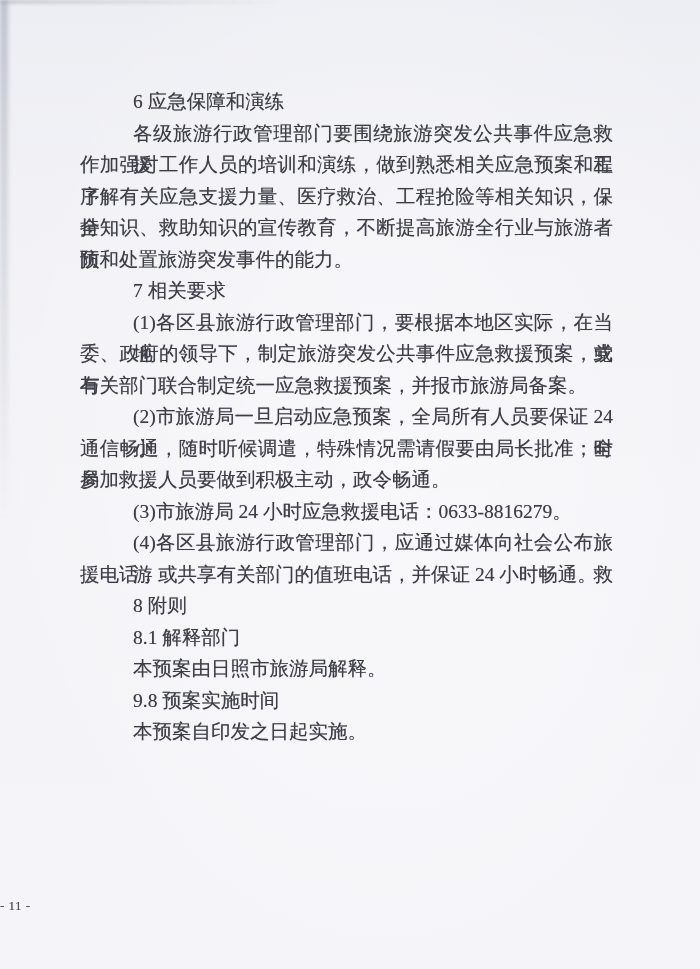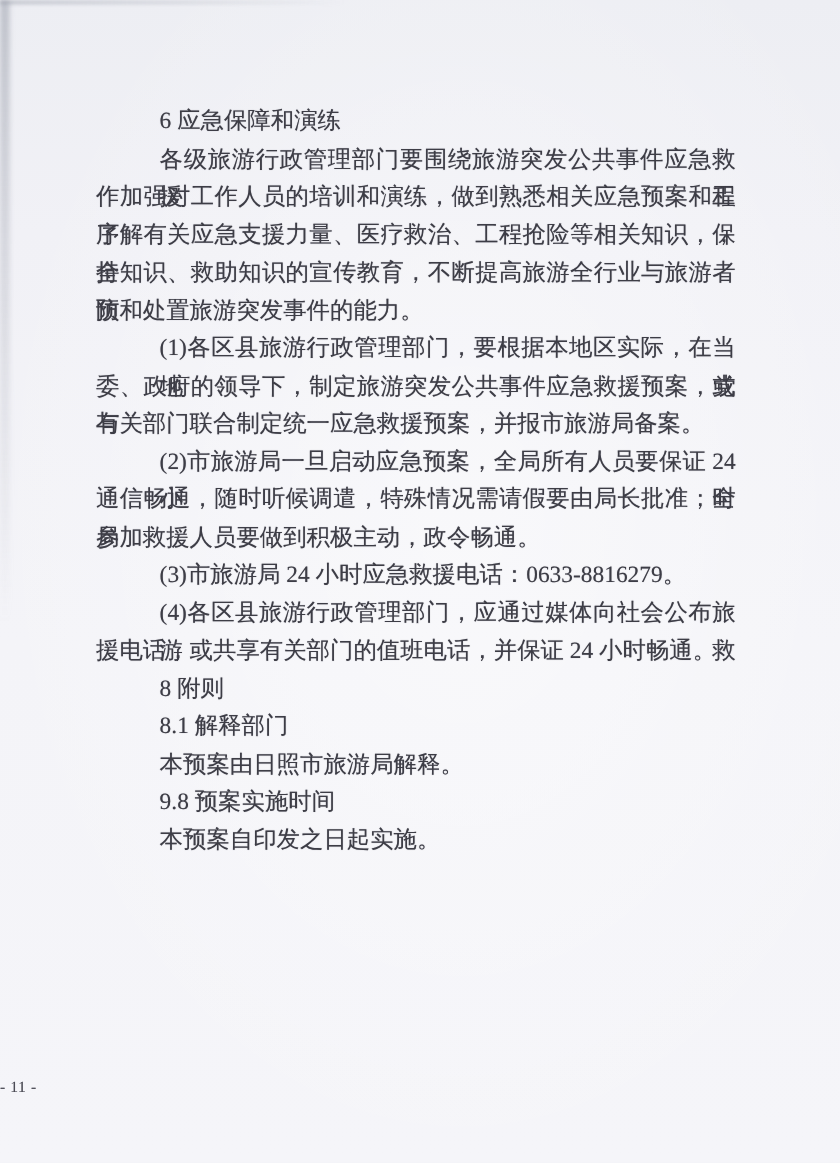--- a/index.html
+++ b/index.html
@@ -83,20 +83,21 @@
   <div class="edge-left"></div>
   <div class="edge-top"></div>
 
   <div class="body-text" id="body-lines">
       <div class="line indent">6 应急保障和演练</div>
       <div class="line indent fill">各级旅游行政管理部门要围绕旅游突发公共事件应急救援工</div>
       <div class="line fill">作加强对工作人员的培训和演练，做到熟悉相关应急预案和程序，</div>
       <div class="line fill">了解有关应急支援力量、医疗救治、工程抢险等相关知识，保持</div>
       <div class="line fill">全知识、救助知识的宣传教育，不断提高旅游全行业与旅游者预</div>
       <div class="line">防和处置旅游突发事件的能力。</div>
+      <div class="line indent">7 相关要求</div>
       <div class="line indent fill">(1)各区县旅游行政管理部门，要根据本地区实际，在当地党</div>
       <div class="line fill">委、政府的领导下，制定旅游突发公共事件应急救援预案，或与</div>
       <div class="line">有关部门联合制定统一应急救援预案，并报市旅游局备案。</div>
       <div class="line indent fill">(2)市旅游局一旦启动应急预案，全局所有人员要保证 24 小时</div>
       <div class="line fill">通信畅通，随时听候调遣，特殊情况需请假要由局长批准；全局</div>
       <div class="line">参加救援人员要做到积极主动，政令畅通。</div>
       <div class="line indent">(3)市旅游局 24 小时应急救援电话：0633-8816279。</div>
       <div class="line indent fill">(4)各区县旅游行政管理部门，应通过媒体向社会公布旅游救</div>
       <div class="line">援电话，或共享有关部门的值班电话，并保证 24 小时畅通。</div>
       <div class="line indent">8 附则</div>

